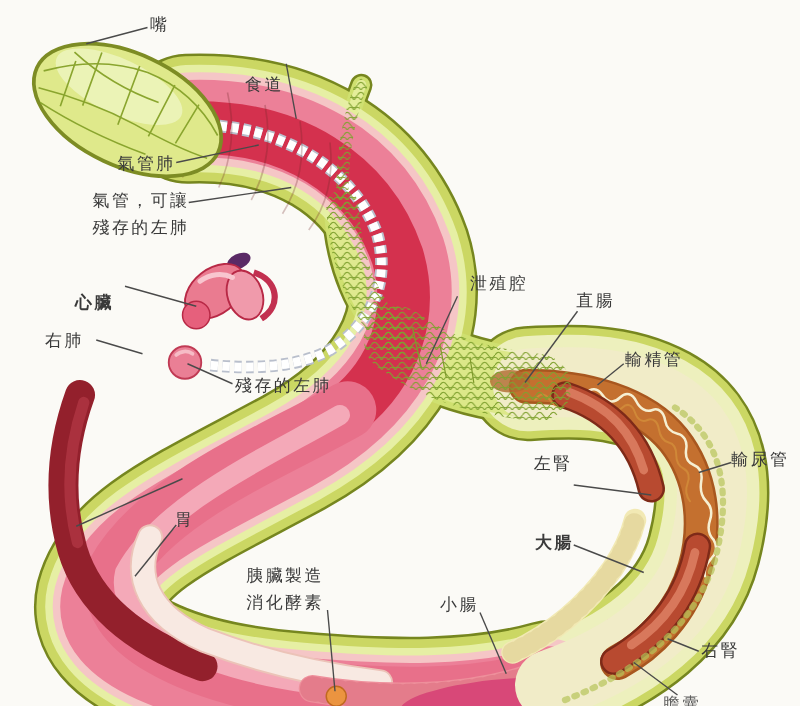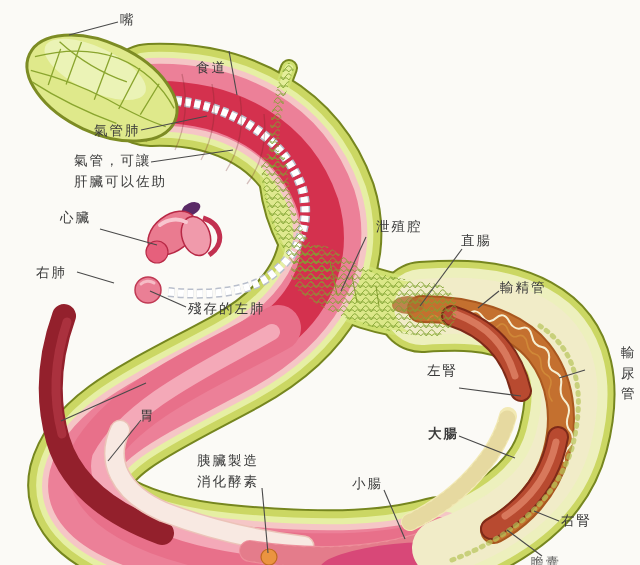--- a/index.html
+++ b/index.html
@@ -167,30 +167,30 @@
     <line x1="459" y1="436" x2="515" y2="458"></line>
     <line x1="559" y1="521" x2="534" y2="511"></line>
     <line x1="507" y1="530" x2="542" y2="556"></line>
   </g>
 </svg>
 
 <div class="lbl" style="left:120px;top:10px;">嘴</div>
 <div class="lbl" style="left:196px;top:42px;margin-top:16px;">食道</div>
 <div class="lbl" style="left:94px;top:121px;">氣管肺</div>
 <div class="lbl" style="left:74px;top:151px;">氣管，可讓
-肝臟可以佐助</div>
-<div class="lbl" style="left:60px;top:208px;">心臟</div>
+殘存的左肺</div>
+<div class="lbl" style="left:60px;top:232px;font-weight:bold;">心臟</div>
 <div class="lbl" style="left:36px;top:263px;">右肺</div>
 <div class="lbl" style="left:188px;top:299px;">殘存的左肺</div>
 <div class="lbl" style="left:140px;top:406px;">胃</div>
 <div class="lbl" style="left:197px;top:451px;">胰臟製造
 消化酵素</div>
 <div class="lbl" style="left:352px;top:474px;">小腸</div>
 <div class="lbl" style="left:376px;top:217px;">泄殖腔</div>
 <div class="lbl" style="left:461px;top:231px;">直腸</div>
 <div class="lbl" style="left:500px;top:278px;">輸精管</div>
-<div class="lbl" style="left:585px;top:343px;margin-left:36px;">輸尿管</div>
+<div class="lbl" style="left:585px;top:358px;">輸尿管</div>
 <div class="lbl" style="left:427px;top:361px;">左腎</div>
 <div class="lbl" style="left:428px;top:424px;font-weight:bold;">大腸</div>
 <div class="lbl" style="left:561px;top:511px;">右腎</div>
 <div class="lbl faint" style="left:530px;top:553px;">膽囊</div>
 
 </div>
 
 </body></html>

